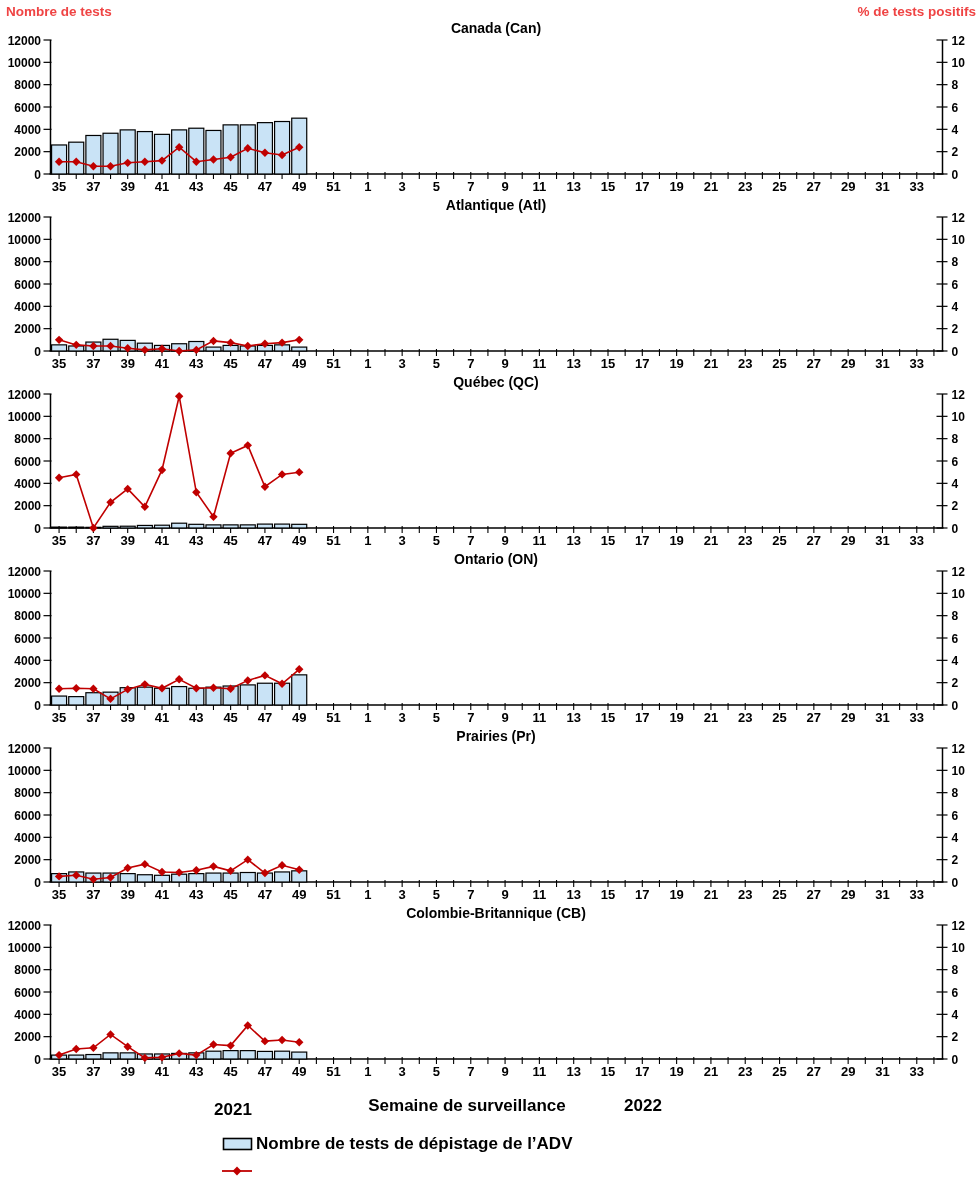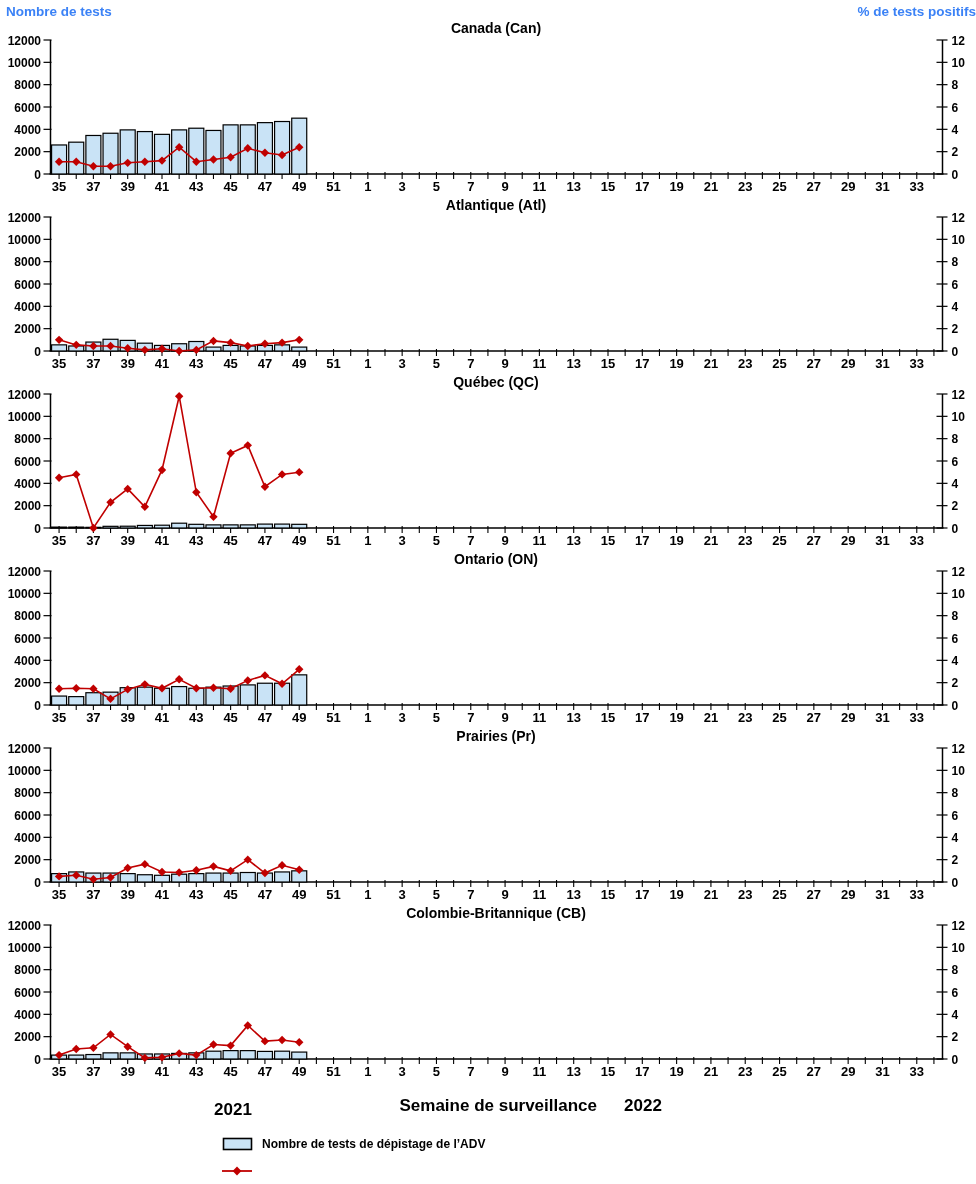--- a/index.html
+++ b/index.html
@@ -1,38 +1,38 @@
 <!DOCTYPE html>
 <html><head>
 <meta charset="utf-8">
 <style>
   html,body{margin:0;padding:0;}
   body{
     width:976px;height:1184px;position:relative;background:#ffffff;
     font-family:"Liberation Sans",sans-serif;overflow:hidden;
   }
   .axis-head{
-    position:absolute;top:4px;font-size:13.5px;font-weight:bold;color:#3b82f6;
+    position:absolute;top:4px;font-size:13.5px;font-weight:bold;color:#ef4444;
   }
   #axis-head-left{left:6px;}
   #axis-head-right{right:0;}
   #charts{position:absolute;left:0;top:0;}
   svg text{font-family:"Liberation Sans",sans-serif;fill:#000;}
   .footer-label{
     position:absolute;font-size:17px;font-weight:bold;color:#000;text-align:center;
   }
   #year-left{left:201px;top:1100px;width:64px;}
-  #axis-title{left:337px;top:1096px;width:260px;text-align:right;}
+  #axis-title{left:337px;top:1096px;width:260px;}
   #year-right{left:611px;top:1096px;width:64px;}
   .legend-row{
     position:absolute;left:222px;display:flex;align-items:center;height:24px;
   }
   #legend-bars-row{top:1132px;}
   #legend-line-row{top:1159px;}
-  .legend-text{font-size:12px;font-weight:bold;color:#000;margin-left:8px;white-space:nowrap;}
+  .legend-text{font-size:17px;font-weight:bold;color:#000;margin-left:2px;white-space:nowrap;}
   .legend-marker{flex:0 0 auto;display:block;}
 </style>
 </head>
 <body>
 
 <div id="axis-head-left" class="axis-head">Nombre de tests</div>
 
 <div id="axis-head-right" class="axis-head">% de tests positifs</div>
 
 <svg id="charts" width="976" height="1092">

